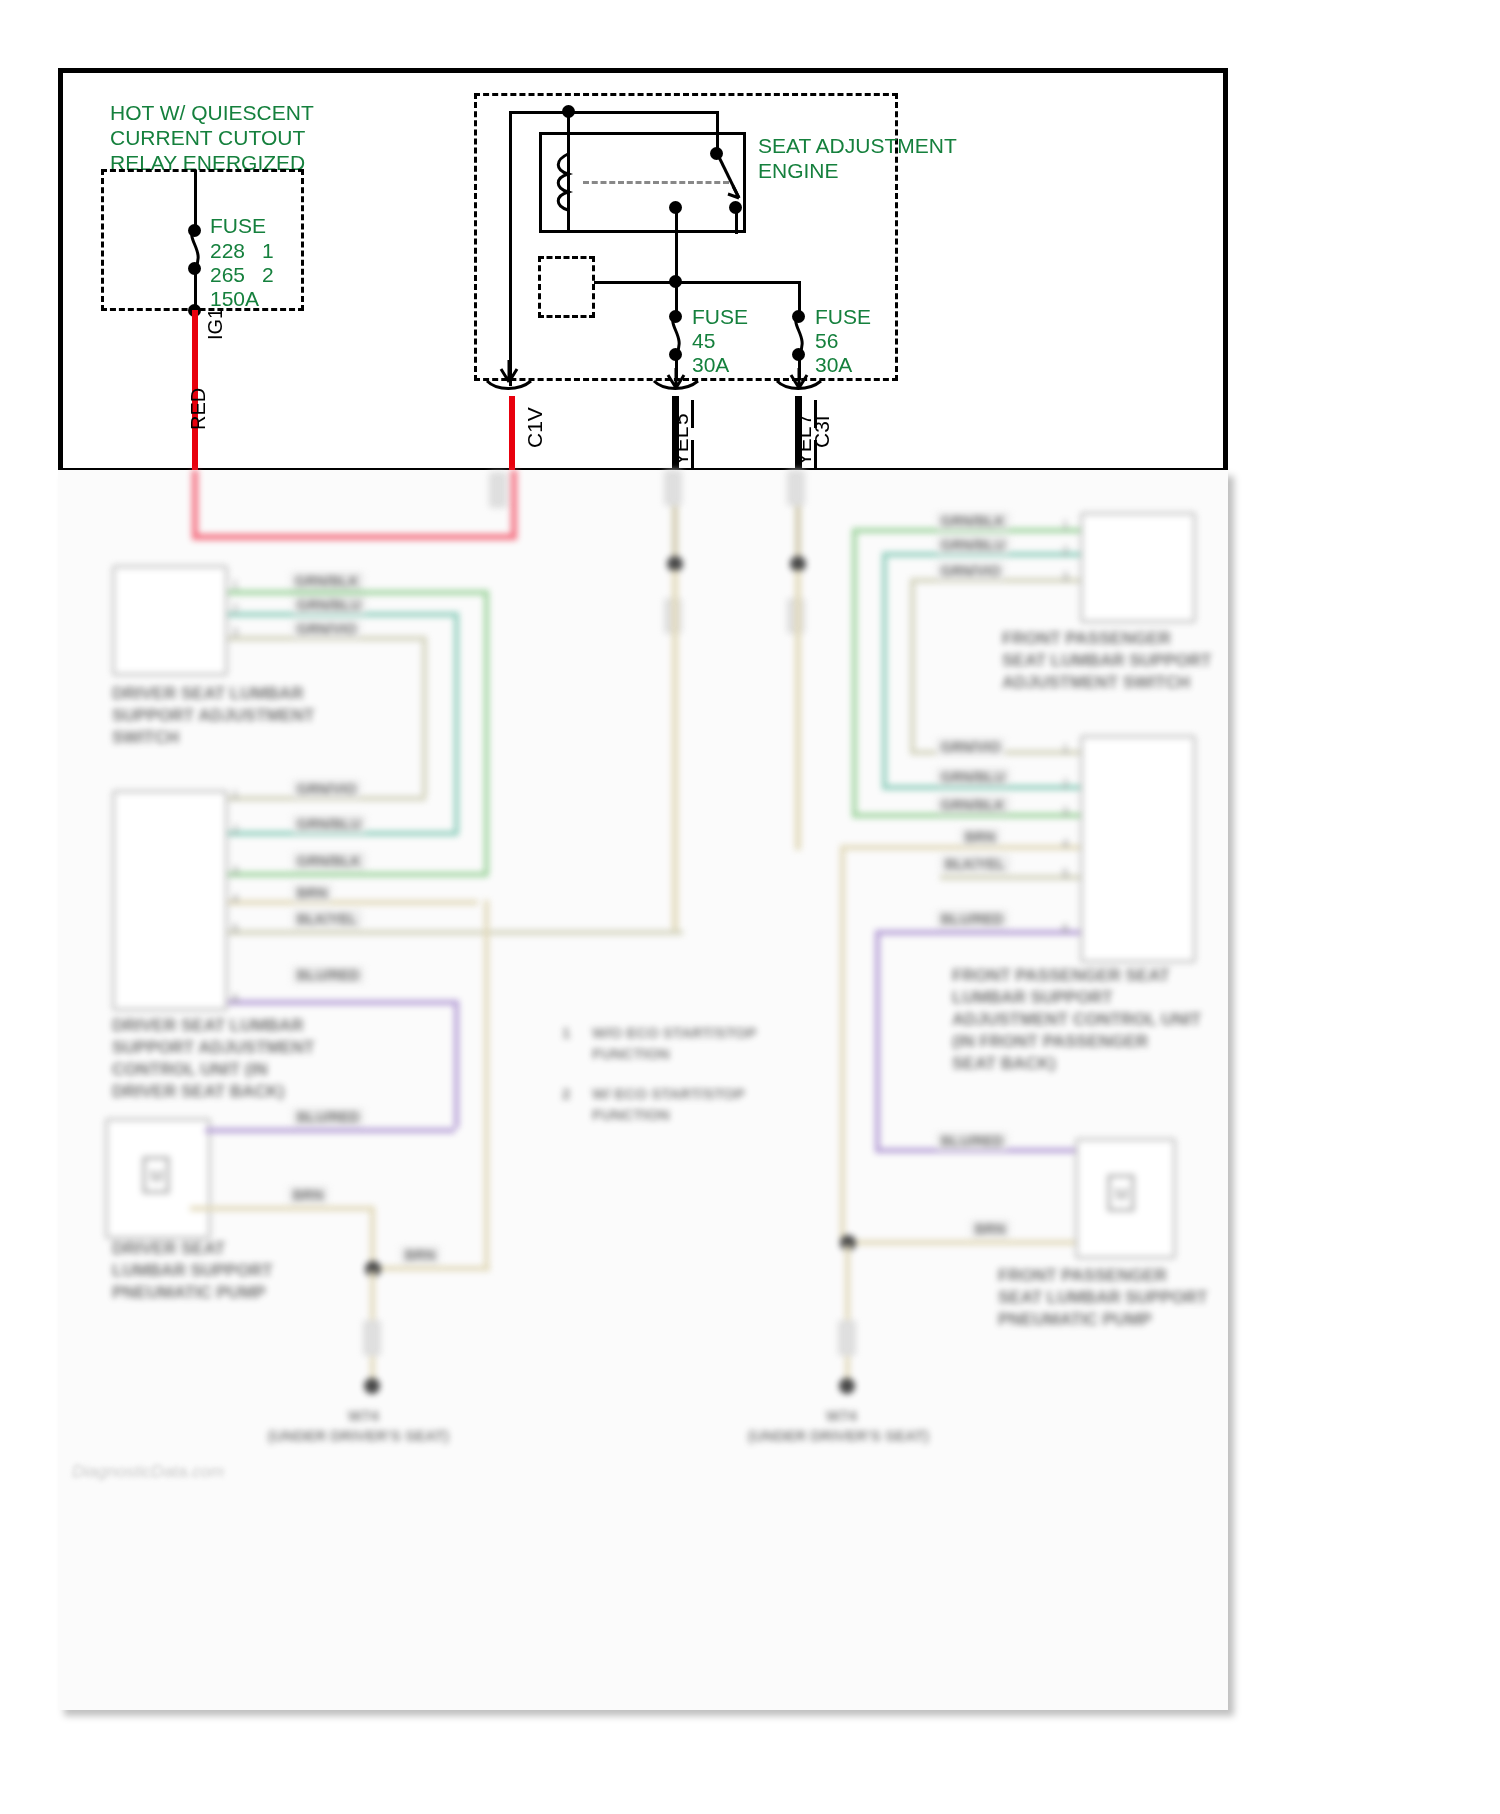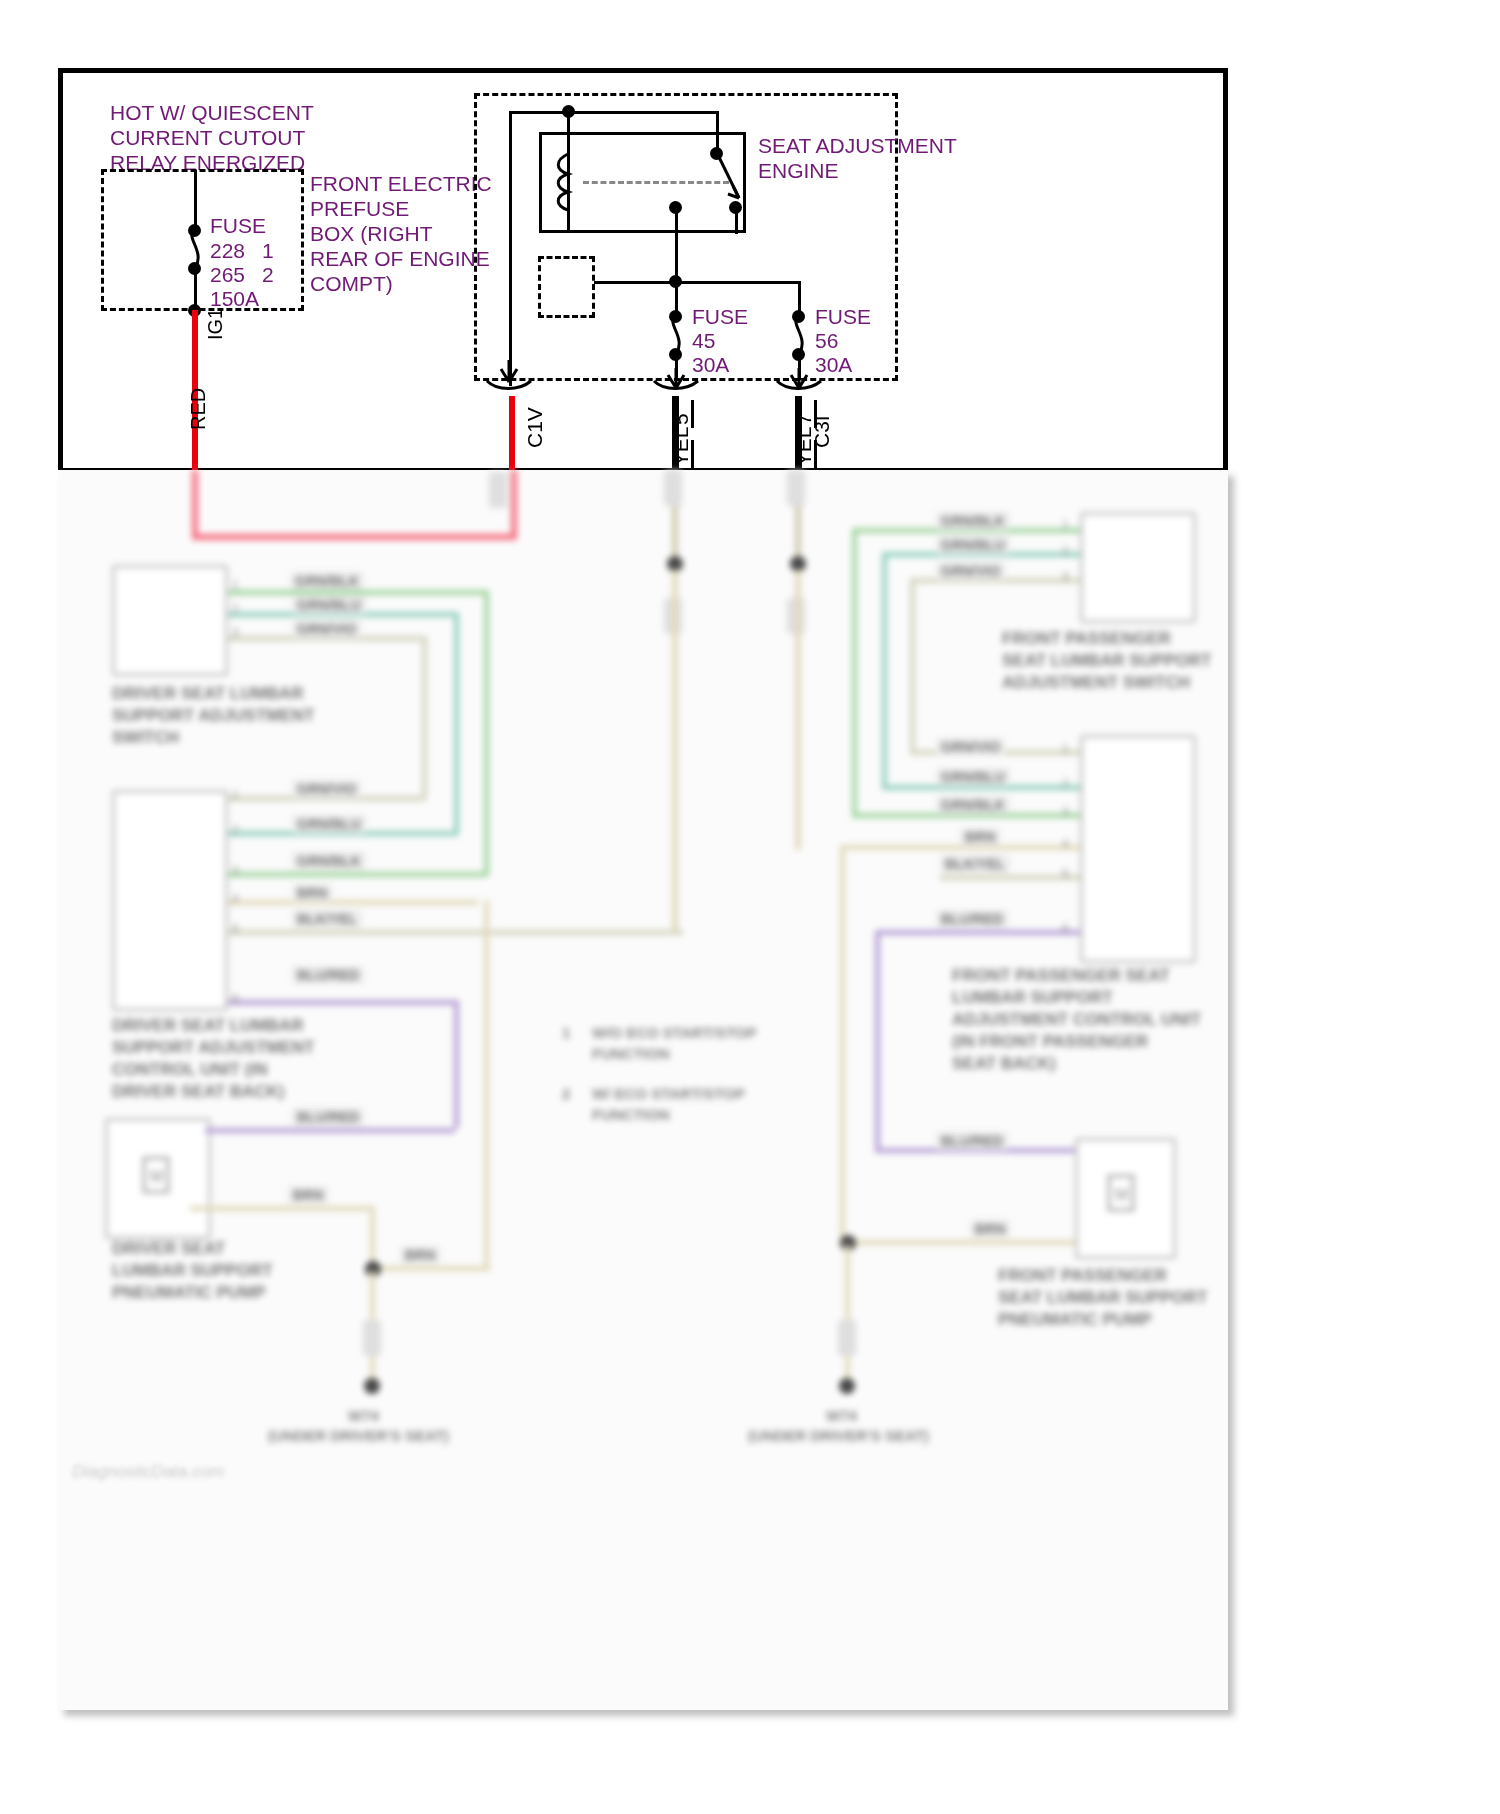--- a/index.html
+++ b/index.html
@@ -6,21 +6,21 @@
   body{font-family:"Liberation Sans", sans-serif;}
   #page{position:relative;width:1500px;height:1814px;background:#ffffff;overflow:hidden;}
 
   
   .frame-top{position:absolute;left:58px;top:68px;width:1170px;height:405px;border:5px solid #000;box-sizing:border-box;background:#fff;}
   .frame-bottom{position:absolute;left:58px;top:470px;width:1170px;height:1240px;background:#fafafa;box-shadow:6px 6px 7px rgba(0,0,0,.25);}
   .frame-bottom-inner{position:absolute;left:0;top:0;width:100%;height:100%;background:#fbfbfb;}
 
   
   .abs{position:absolute;}
-  .txt{position:absolute;color:#701a75;font-size:21px;line-height:25px;white-space:pre;}
+  .txt{position:absolute;color:#15803d;font-size:21px;line-height:25px;white-space:pre;}
   .txt-v{position:absolute;color:#000;font-size:21px;line-height:24px;white-space:pre;
          transform-origin:0 0;transform:rotate(-90deg);}
 
   .dash-box{position:absolute;border:3px dashed #000;box-sizing:border-box;}
   .solid-box{position:absolute;border:3px solid #000;box-sizing:border-box;}
 
   .wire{position:absolute;background:#000;}
   .vw{width:3px;}
   .hw{height:3px;}
 
@@ -49,25 +49,20 @@
 
 <div id="page">
 
   <div class="frame-top"></div>
 
   <div class="txt" style="left:110px;top:100px;">HOT W/ QUIESCENT
 CURRENT CUTOUT
 RELAY ENERGIZED</div>
 
   <div class="dash-box" style="left:101px;top:169px;width:203px;height:142px;"></div>
-  <div class="txt" style="left:310px;top:171px;">FRONT ELECTRIC
-PREFUSE
-BOX (RIGHT
-REAR OF ENGINE
-COMPT)</div>
 
   <div class="wire vw" style="left:194px;top:170px;height:60px;"></div>
   <div class="node" style="left:188px;top:224px;"></div>
   <svg class="abs" style="left:182px;top:228px;" width="26" height="44">
     <path d="M13 1 C 2 10, 24 22, 13 41" stroke="#000" stroke-width="3" fill="none"></path>
   </svg>
   <div class="node" style="left:188px;top:262px;"></div>
   <div class="wire vw" style="left:194px;top:268px;height:46px;"></div>
   <div class="node" style="left:188px;top:304px;"></div>
 

